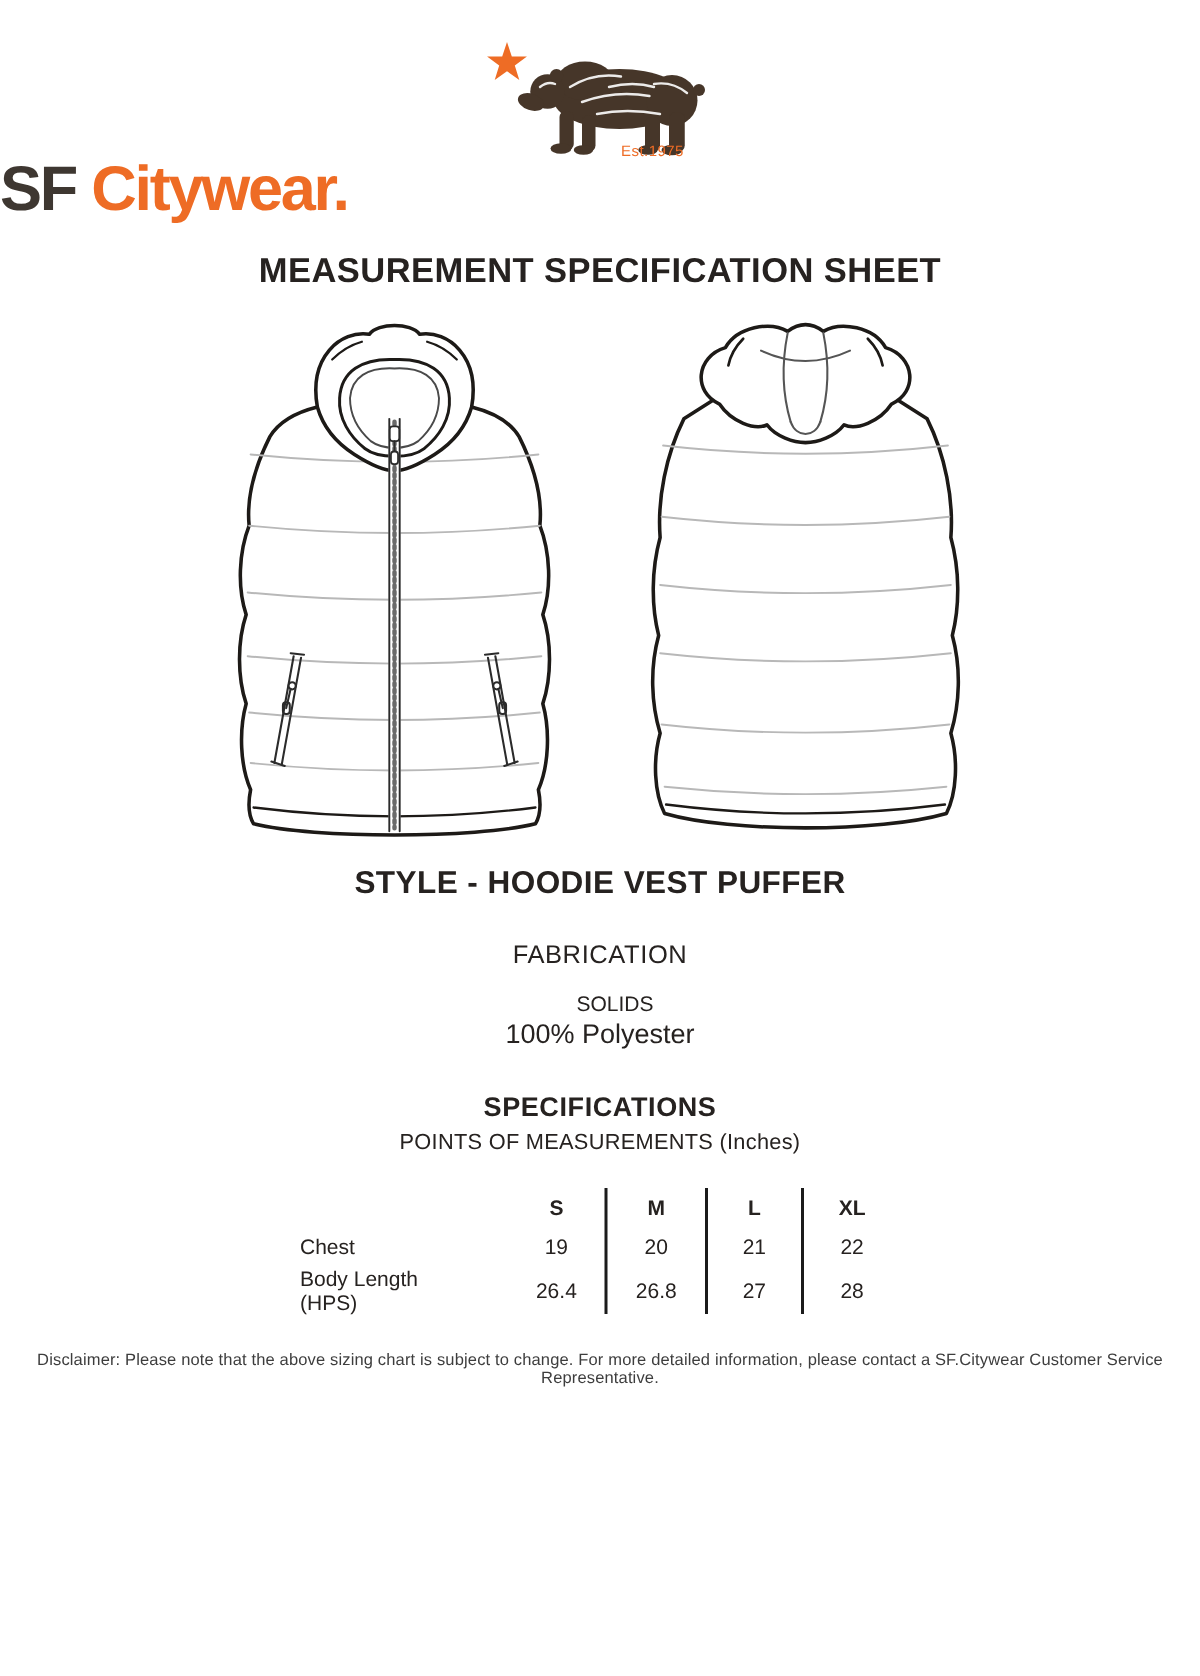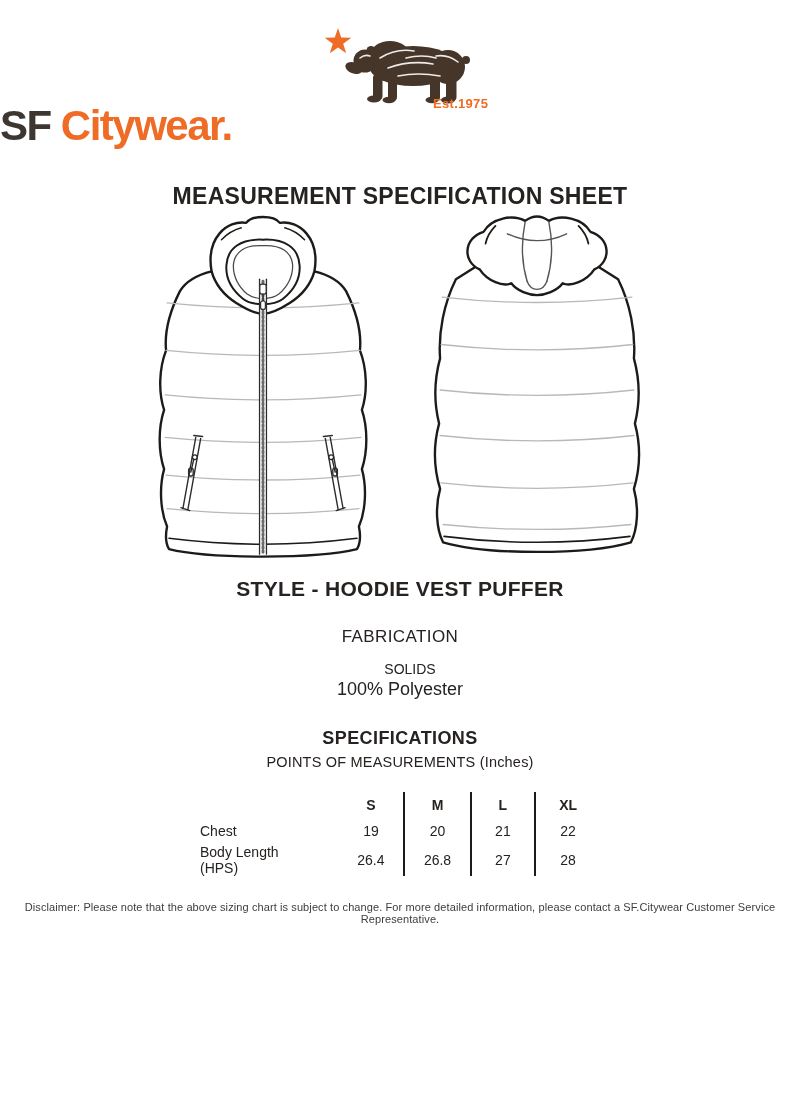--- a/index.html
+++ b/index.html
@@ -24,27 +24,26 @@
   .logo-art{position:absolute;top:24px;left:50%;transform:translateX(-50%);}
   .wordmark{
     position:absolute;top:103px;left:0;right:0;
     font-size:42px;font-weight:700;letter-spacing:-1.5px;
     line-height:1.1;
   }
   .wordmark .sf{color:var(--dark);}
   .wordmark .city{color:var(--orange);}
   .est{
     position:absolute;top:96px;left:calc(50% + 14px);
-    font-size:13px;font-weight:700;letter-spacing:.3px;
+    font-size:10px;font-weight:400;letter-spacing:.3px;
     color:var(--orange);
-    margin-left:19px;
-  }
-
-  
-  .sheet-title{top:183px;font-size:23px;font-weight:700;letter-spacing:.3px;}
+  }
+
+  
+  .sheet-title{top:167px;font-size:23px;font-weight:700;letter-spacing:.3px;}
   .style-title{top:577px;font-size:21px;font-weight:700;letter-spacing:.3px;text-align:center;}
   .fab-heading{top:627px;font-size:17px;font-weight:400;letter-spacing:.4px;}
   .fab-line1{top:661px;font-size:14px;padding-left:20px;}
   .fab-line2{top:679px;font-size:18px;}
   .spec-heading{top:728px;font-size:18px;font-weight:700;letter-spacing:.4px;}
   .spec-sub{top:754px;font-size:14.5px;letter-spacing:.2px;}
 
   
   .drawings{
     position:absolute;top:212px;left:50%;transform:translateX(-50%);

